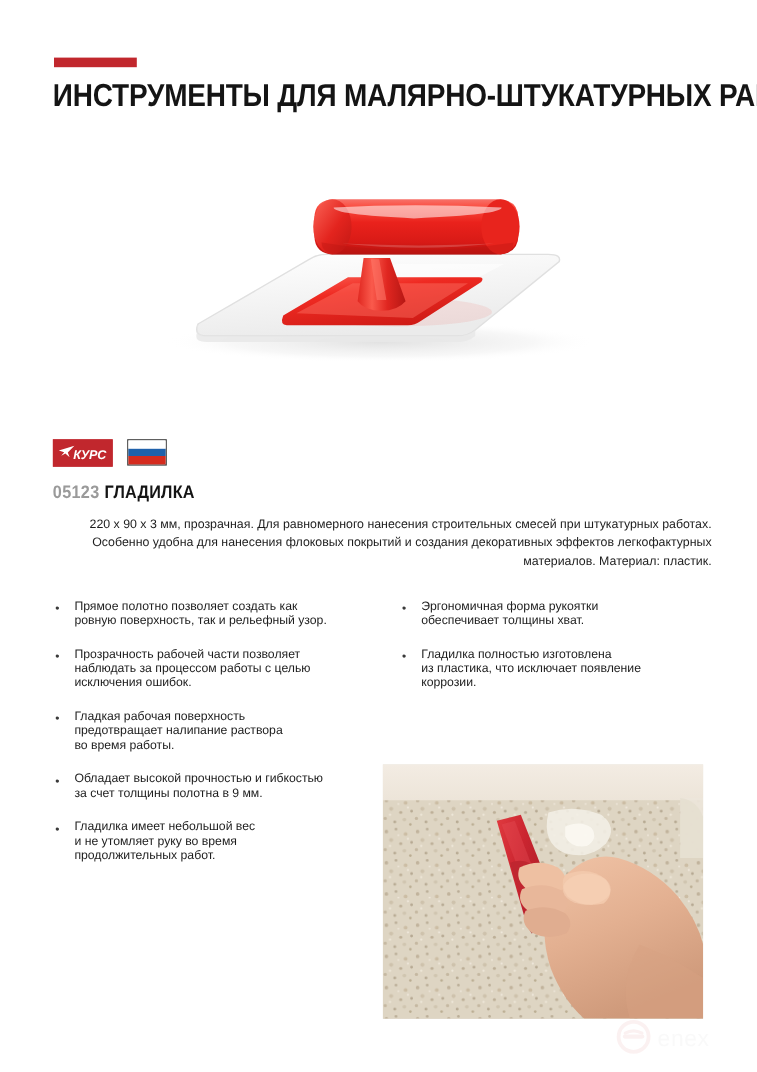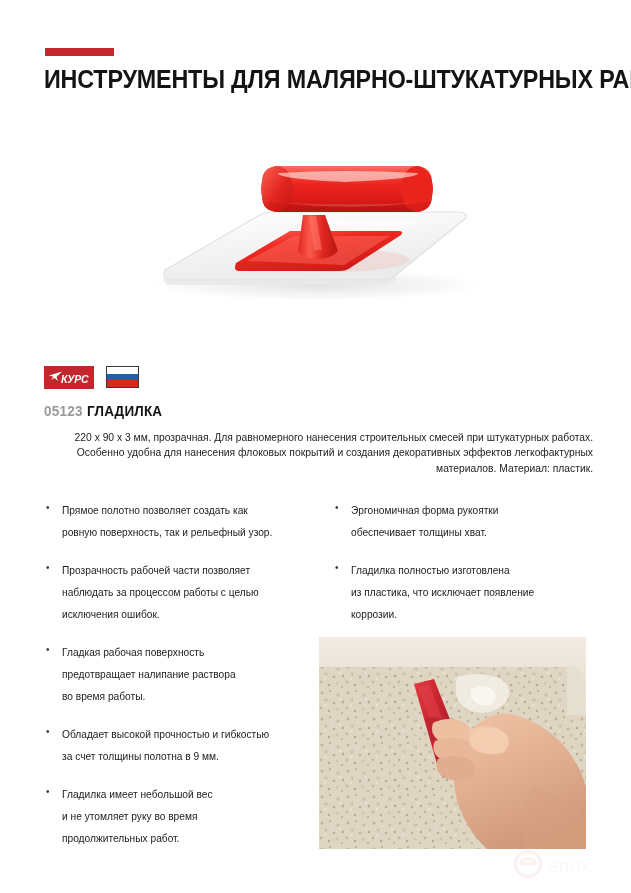--- a/index.html
+++ b/index.html
@@ -136,21 +136,21 @@
     flex: 0 0 18px;
     font-size: 10px;
     line-height: 15.5px;
     color: #3a3a3a;
     padding-left: 2px;
     box-sizing: border-box;
   }
   .bullet-text {
     flex: 1;
     font-size: 10.2px;
-    line-height: 22px;
+    line-height: 12px;
     color: #1c1c1c;
     white-space: pre-line;
   }
 
   
   .photo {
     position: absolute;
     left: 319px;
     top: 637px;
     width: 267px;

